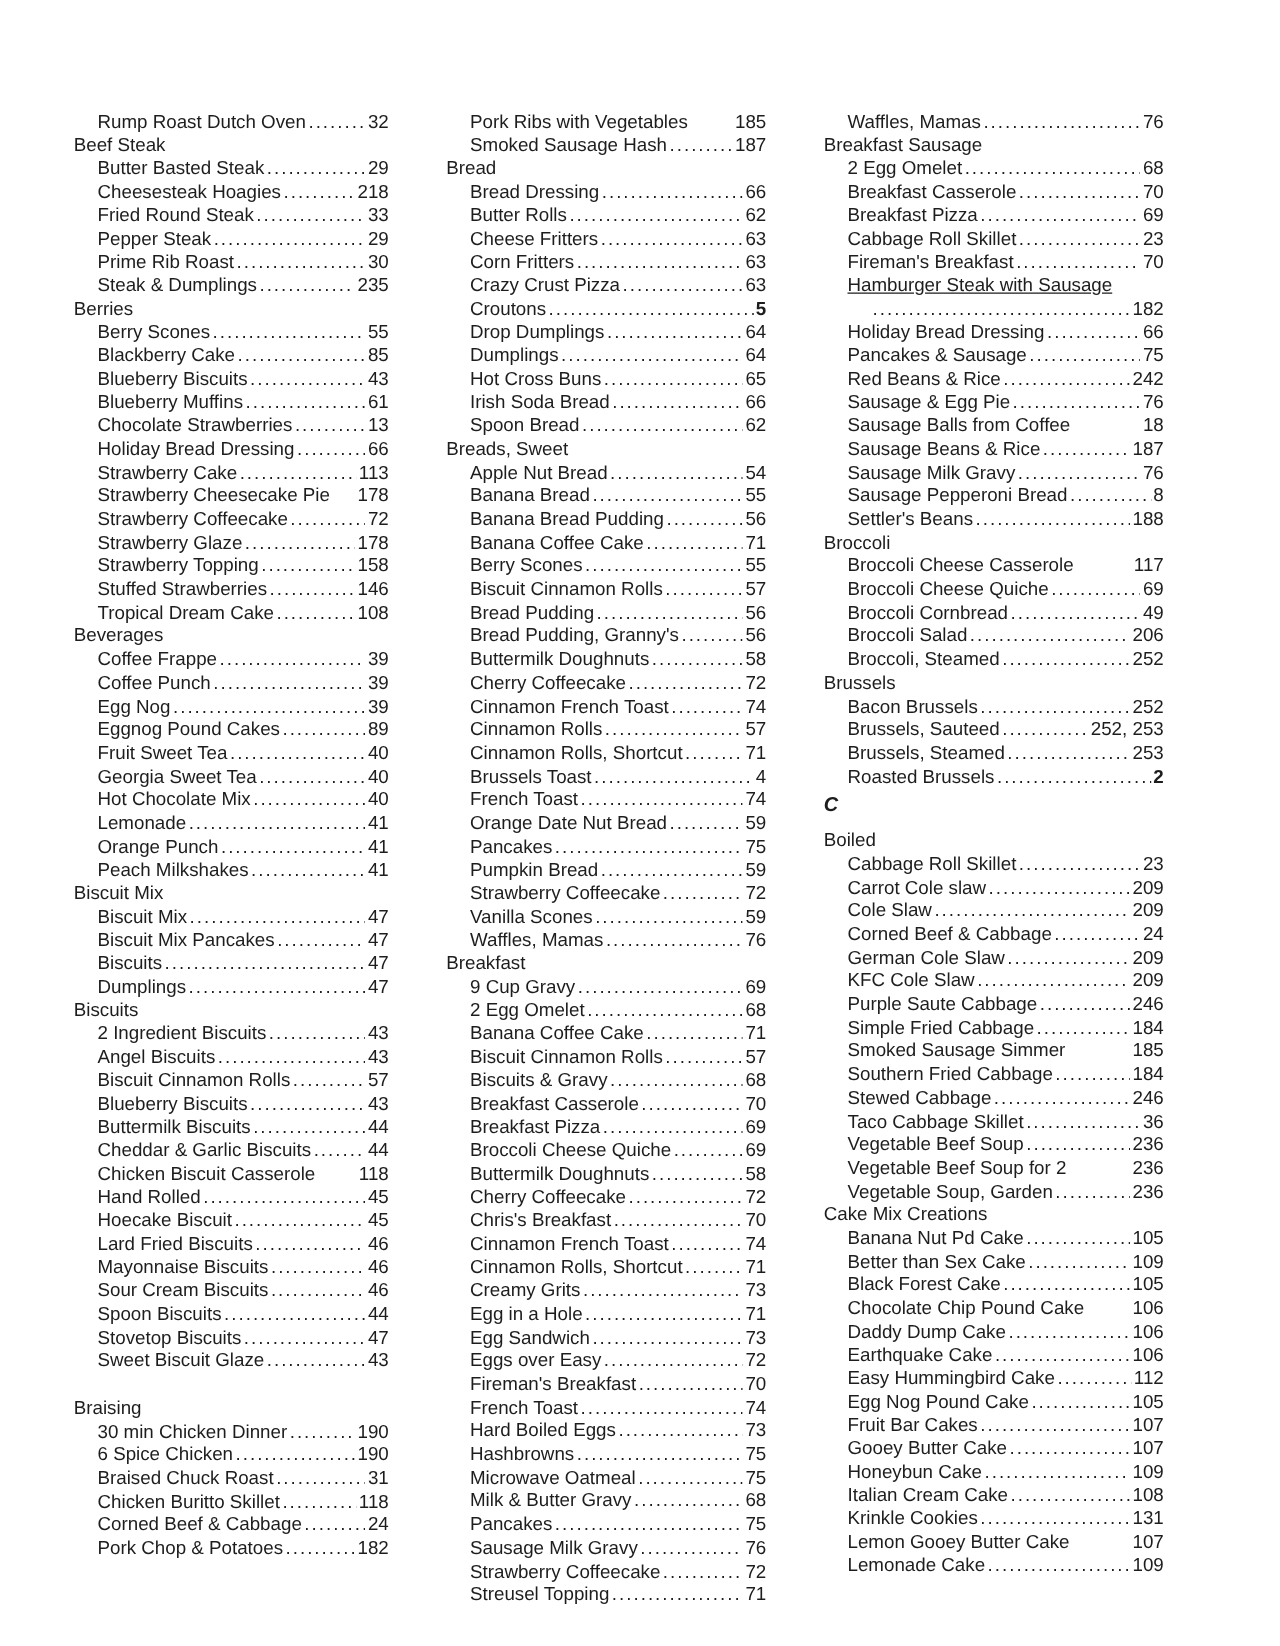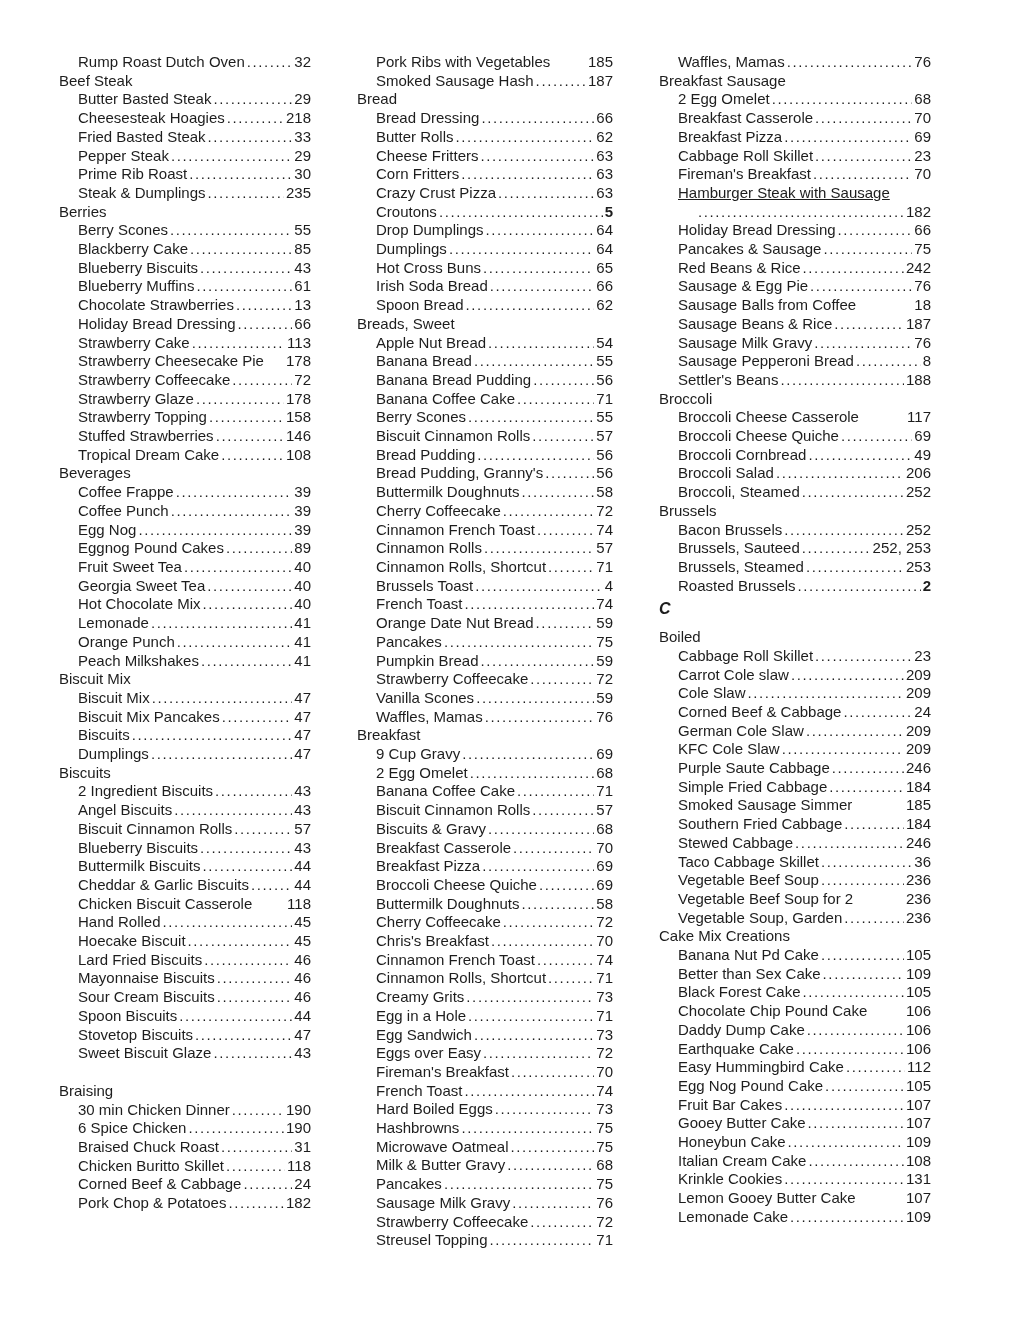--- a/index.html
+++ b/index.html
@@ -11,20 +11,21 @@
     -webkit-font-smoothing: antialiased;
   }
   .page { position: relative; width: 1024px; height: 1317px; background: #fff; overflow: hidden; }
   #columns {
     display: grid;
     grid-template-columns: 252px 256px 272px;
     column-gap: 46px;
     padding: 53px 0 0 59px;
     font-size: 15px;
     line-height: 18.7px;
+    margin-top: 36px;
   }
   .col { min-width: 0; }
   .heading { font-weight: 400; }
   .entry {
     display: flex;
     flex-wrap: wrap;
     align-items: baseline;
     padding-left: 19px;
   }
   .label { white-space: pre-wrap; }
@@ -80,21 +81,21 @@
             <span class="label">Butter Basted Steak</span>
             <span class="dots"></span>
             <span class="pg">29</span>
           </div>
           <div class="entry">
             <span class="label">Cheesesteak Hoagies</span>
             <span class="dots"></span>
             <span class="pg">218</span>
           </div>
           <div class="entry">
-            <span class="label">Fried Basted Steak</span>
+            <span class="label">Fried Round Steak</span>
             <span class="dots"></span>
             <span class="pg">33</span>
           </div>
           <div class="entry">
             <span class="label">Pepper Steak</span>
             <span class="dots"></span>
             <span class="pg">29</span>
           </div>
           <div class="entry">
             <span class="label">Prime Rib Roast</span>

